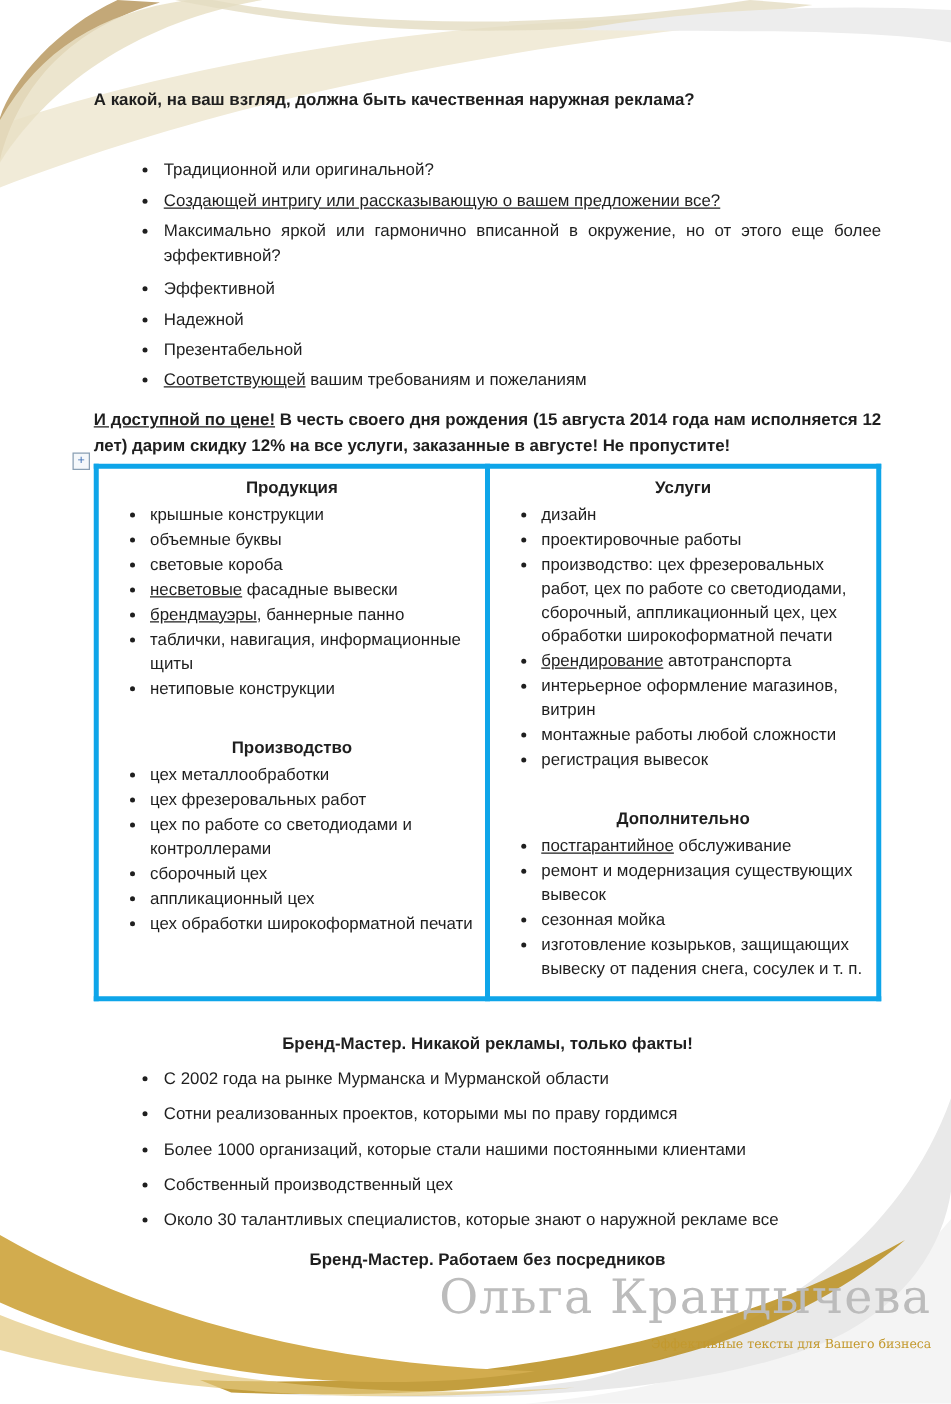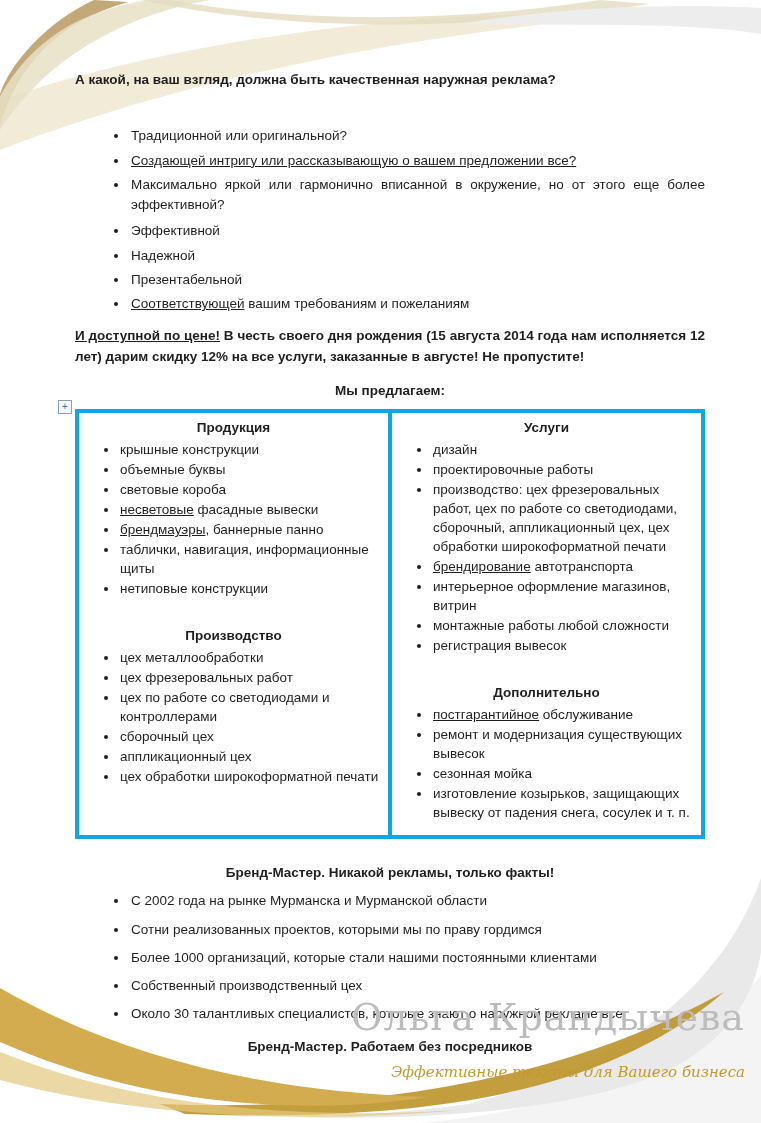--- a/index.html
+++ b/index.html
@@ -49,21 +49,21 @@
 
   .u { text-decoration: underline; }
 
   .watermark { position: absolute; right: 16px; bottom: 40px; text-align: right; z-index: 1; }
   .wm-name {
     font-family: "DejaVu Serif", "Liberation Serif", serif;
     font-size: 38px; color: #bcbcbc; letter-spacing: 1px;
   }
   .wm-tag {
     font-family: "DejaVu Serif", "Liberation Serif", serif;
-    font-style: italic; font-size: 15px; color: #c3992e; margin-top: 15px;
+    font-size: 10px; color: #c3992e; margin-top: 2px;
   }
 </style>
 </head>
 <body>
 
 <svg class="bg-svg" viewBox="0 0 761 1123" aria-hidden="true">
   <g>
     <path d="M0,150 C150,92 350,42 620,16 C420,6 170,42 0,100 Z" fill="#f1ebd8"></path>
     <path d="M0,128 C16,66 58,22 128,2 L94,0 C46,22 10,64 0,94 Z" fill="#c3a878"></path>
     <path d="M0,96 C32,40 80,10 150,0 L210,0 C120,16 45,60 0,130 Z" opacity="0.85" fill="#e9e0c6"></path>
@@ -97,21 +97,20 @@
 
   <ul>
     <li><span class="u"></span><span>Эффективной</span></li>
     <li><span class="u"></span><span>Надежной</span></li>
     <li><span class="u"></span><span>Презентабельной</span></li>
     <li><span class="u">Соответствующей</span><span> вашим требованиям и пожеланиям</span></li>
   </ul>
 
   <p class="promo"><span class="u">И доступной по цене!</span><span> В честь своего дня рождения (15 августа 2014 года нам исполняется 12 лет) дарим скидку 12% на все услуги, заказанные в августе! Не пропустите!</span></p>
 
-  <p class="offer-head">Мы предлагаем:</p>
 
   <div class="tbl-wrap">
     <div class="handle">+</div>
     <table class="offer">
       <tbody>
           <tr>
         <td>
           <div class="cell-h">Продукция</div>
           <ul>
             <li><span class="u"></span><span>крышные конструкции</span></li>

